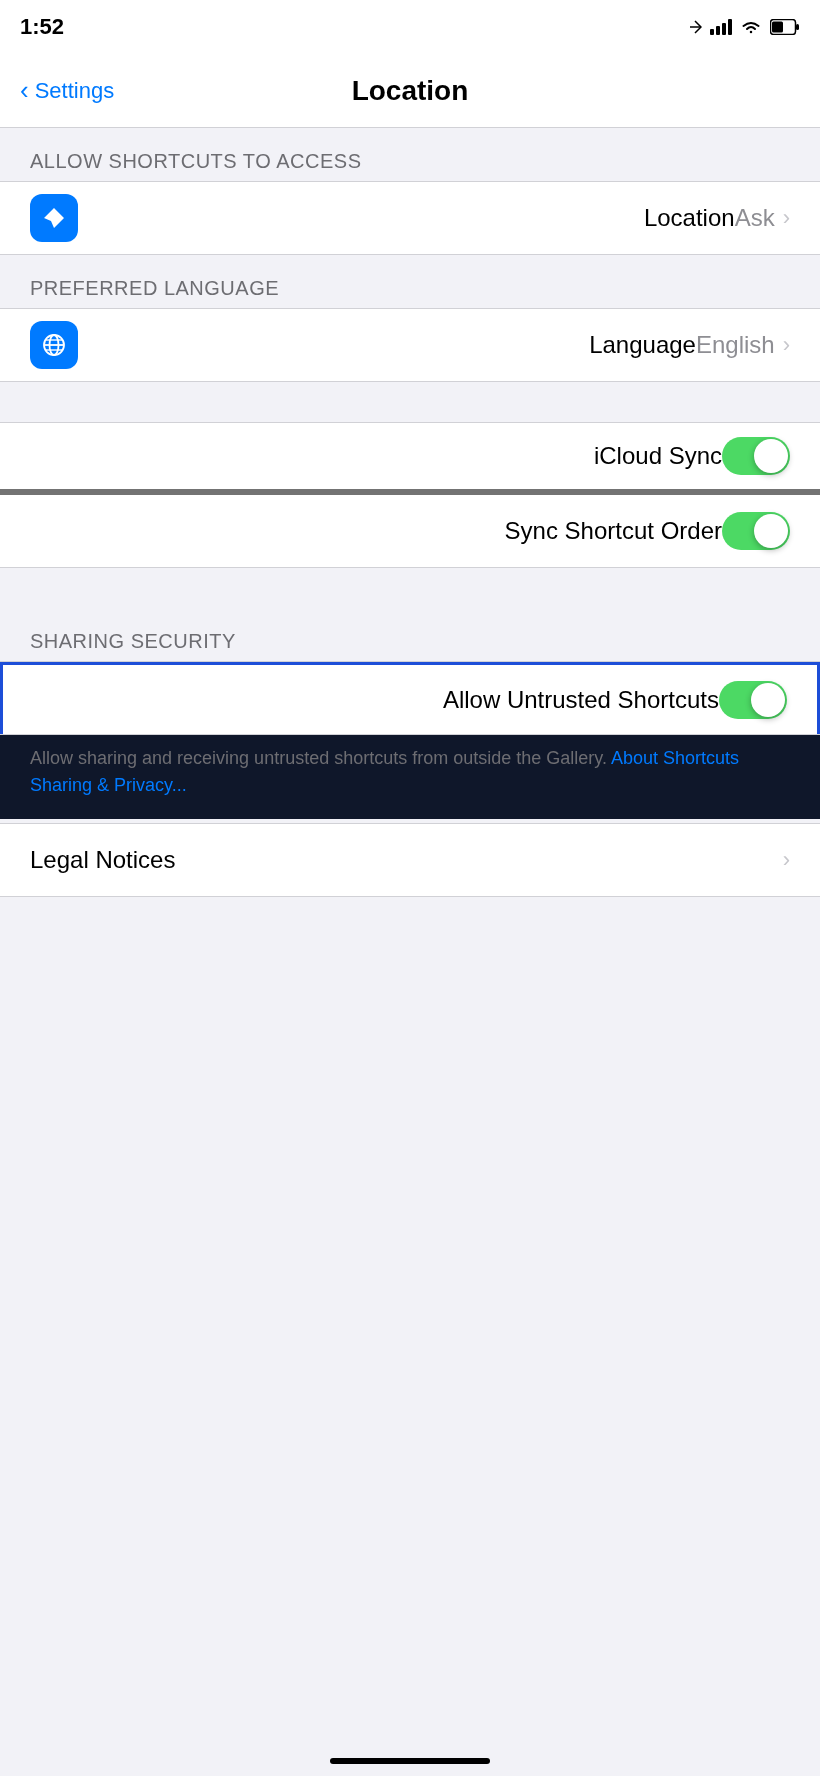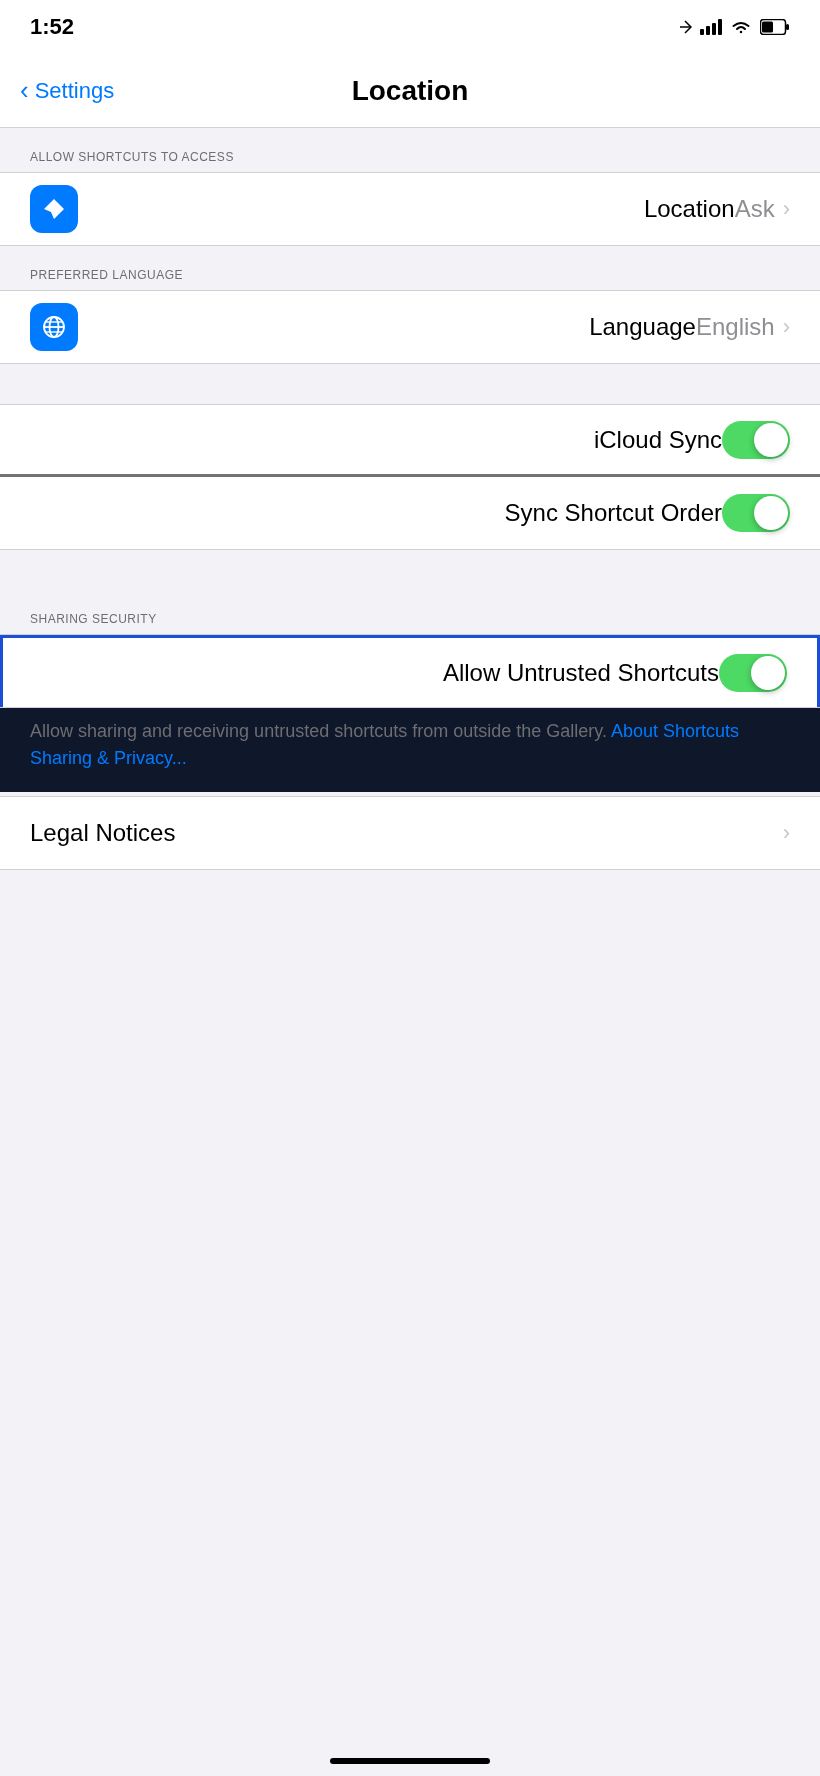--- a/index.html
+++ b/index.html
@@ -12,21 +12,21 @@
       overflow-x: hidden;
     }
 
     
     .status-bar {
       background: #fff;
       height: 54px;
       display: flex;
       align-items: center;
       justify-content: space-between;
-      padding: 0 30px;
+      padding: 0 20px;
     }
     .status-time {
       font-size: 22px;
       font-weight: 600;
       color: #000;
     }
     .status-icons {
       display: flex;
       align-items: center;
       gap: 8px;
@@ -62,40 +62,40 @@
       font-weight: 700;
       color: #000;
     }
 
     
     .section-group {
       margin-top: 0;
     }
     .section-header {
       padding: 22px 35px 8px 30px;
-      font-size: 12px;
+      font-size: 20px;
       font-weight: 400;
       color: #6d6d72;
       letter-spacing: 0.5px;
       text-transform: uppercase;
       background: #f2f2f7;
     }
     .section-body {
       background: #fff;
       border-top: 1px solid #d1d1d6;
       border-bottom: 1px solid #d1d1d6;
       text-align: right;
     }
     .list-row {
       display: flex;
       align-items: center;
       padding: 0 30px;
       height: 72px;
       background: #fff;
-      border-bottom: 3px solid #737373;
+      border-bottom: 6px solid #737373;
       position: relative;
     }
     .list-row:last-child {
       border-bottom: none;
     }
     .row-icon {
       width: 48px;
       height: 48px;
       border-radius: 12px;
       background: #007aff;

